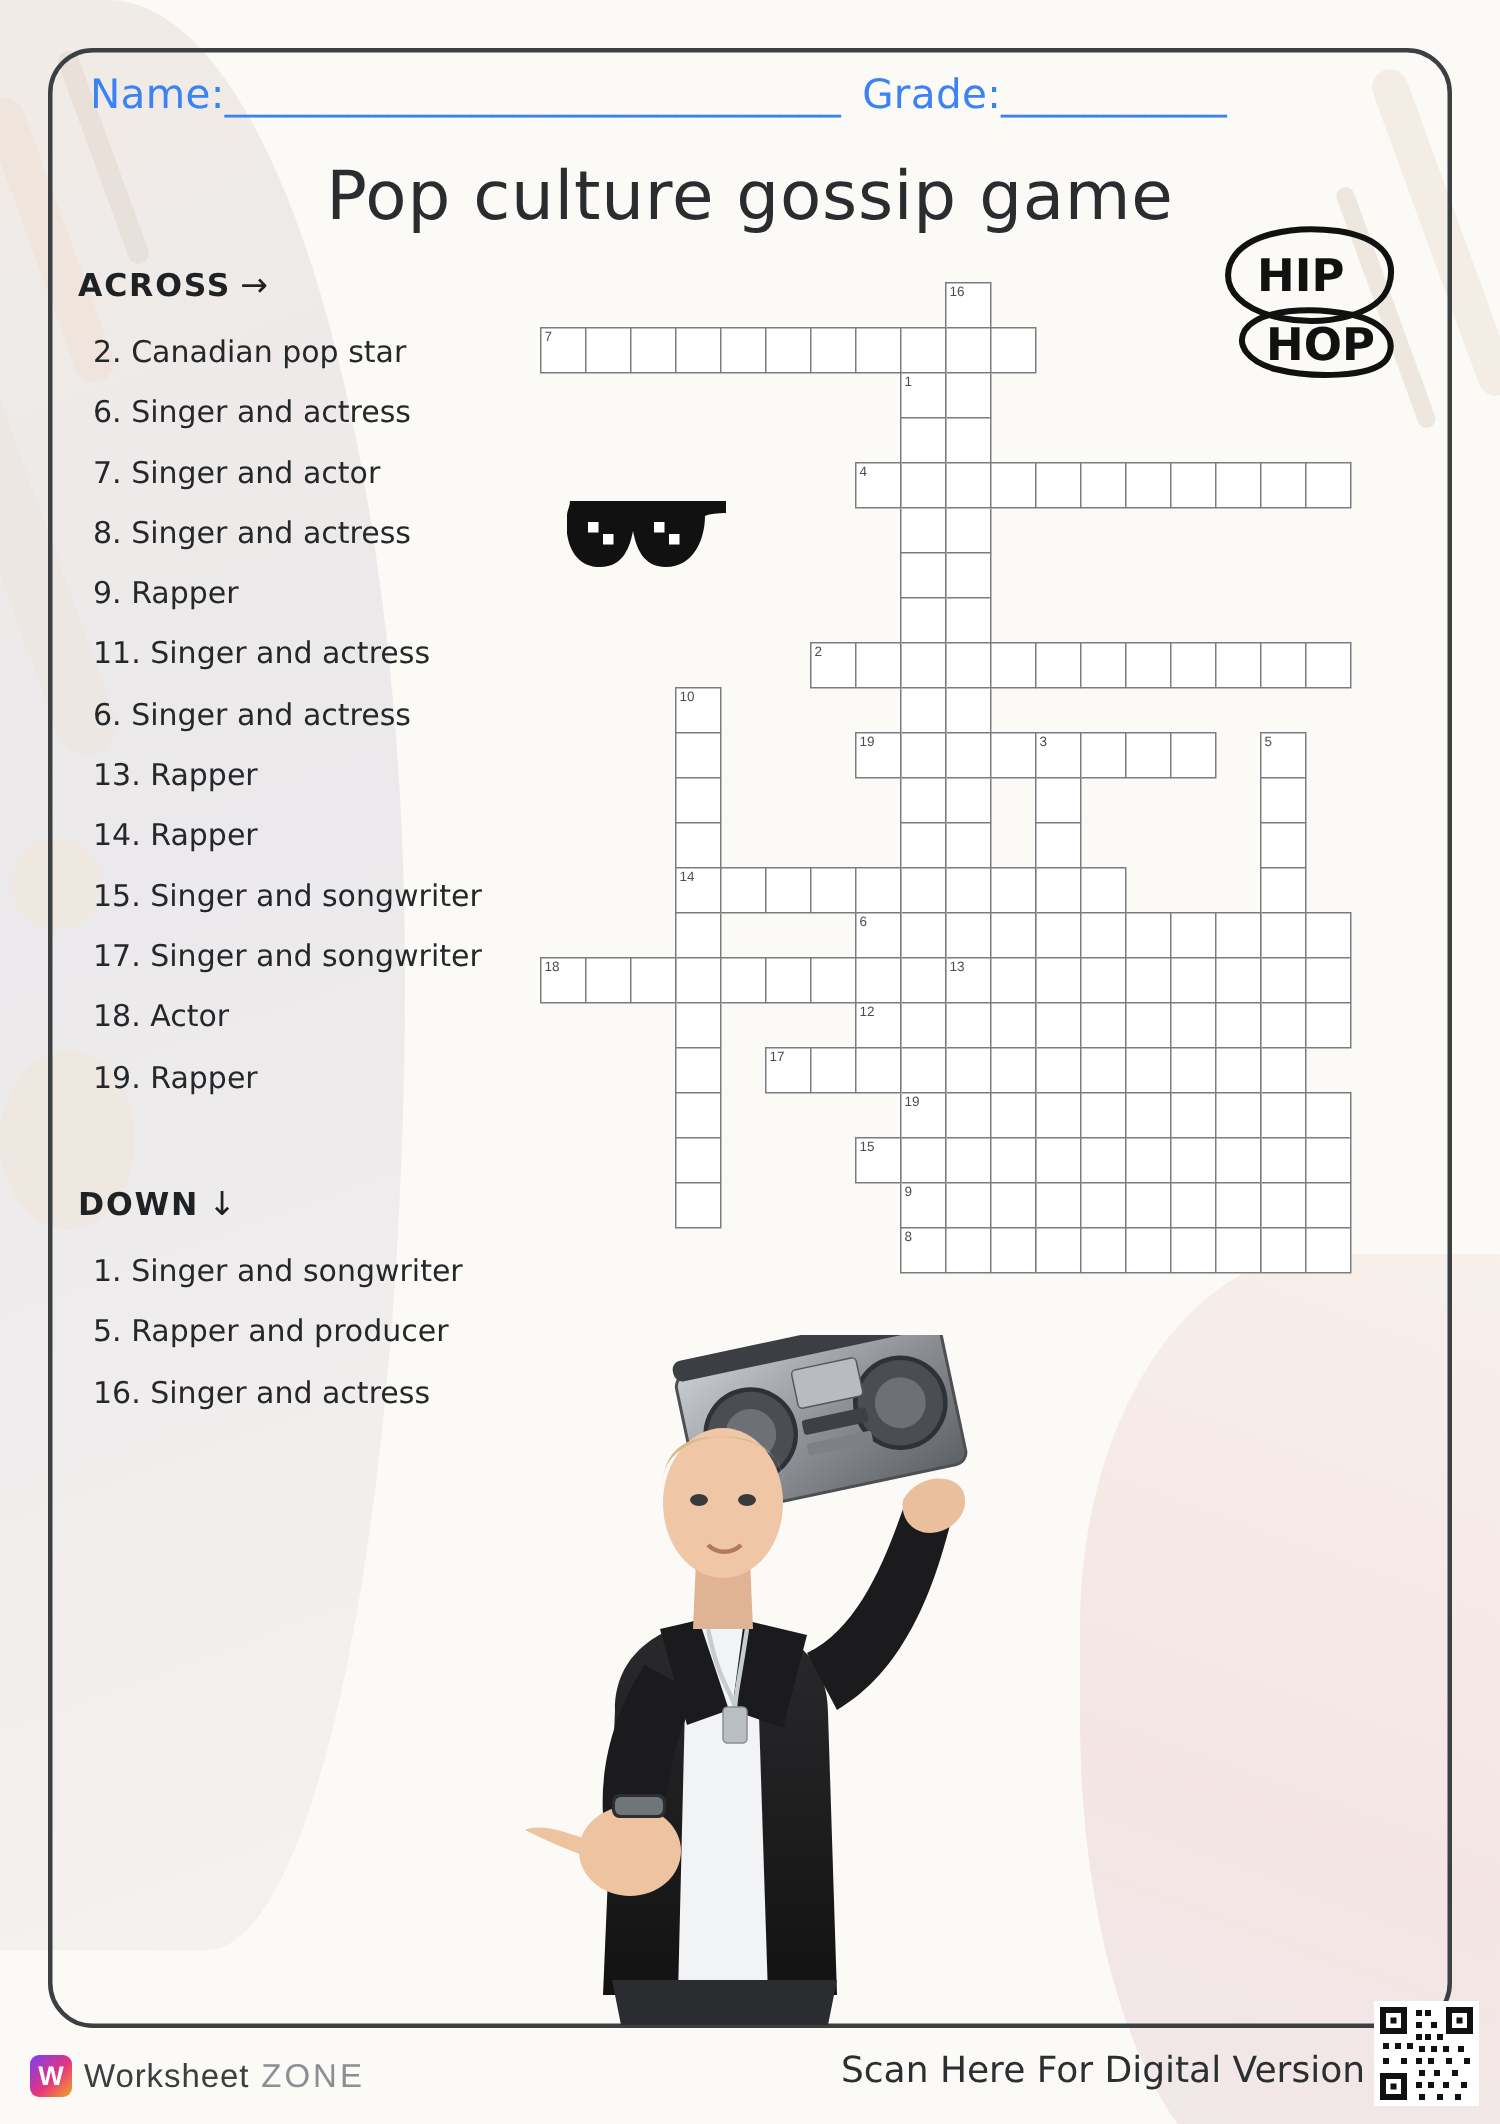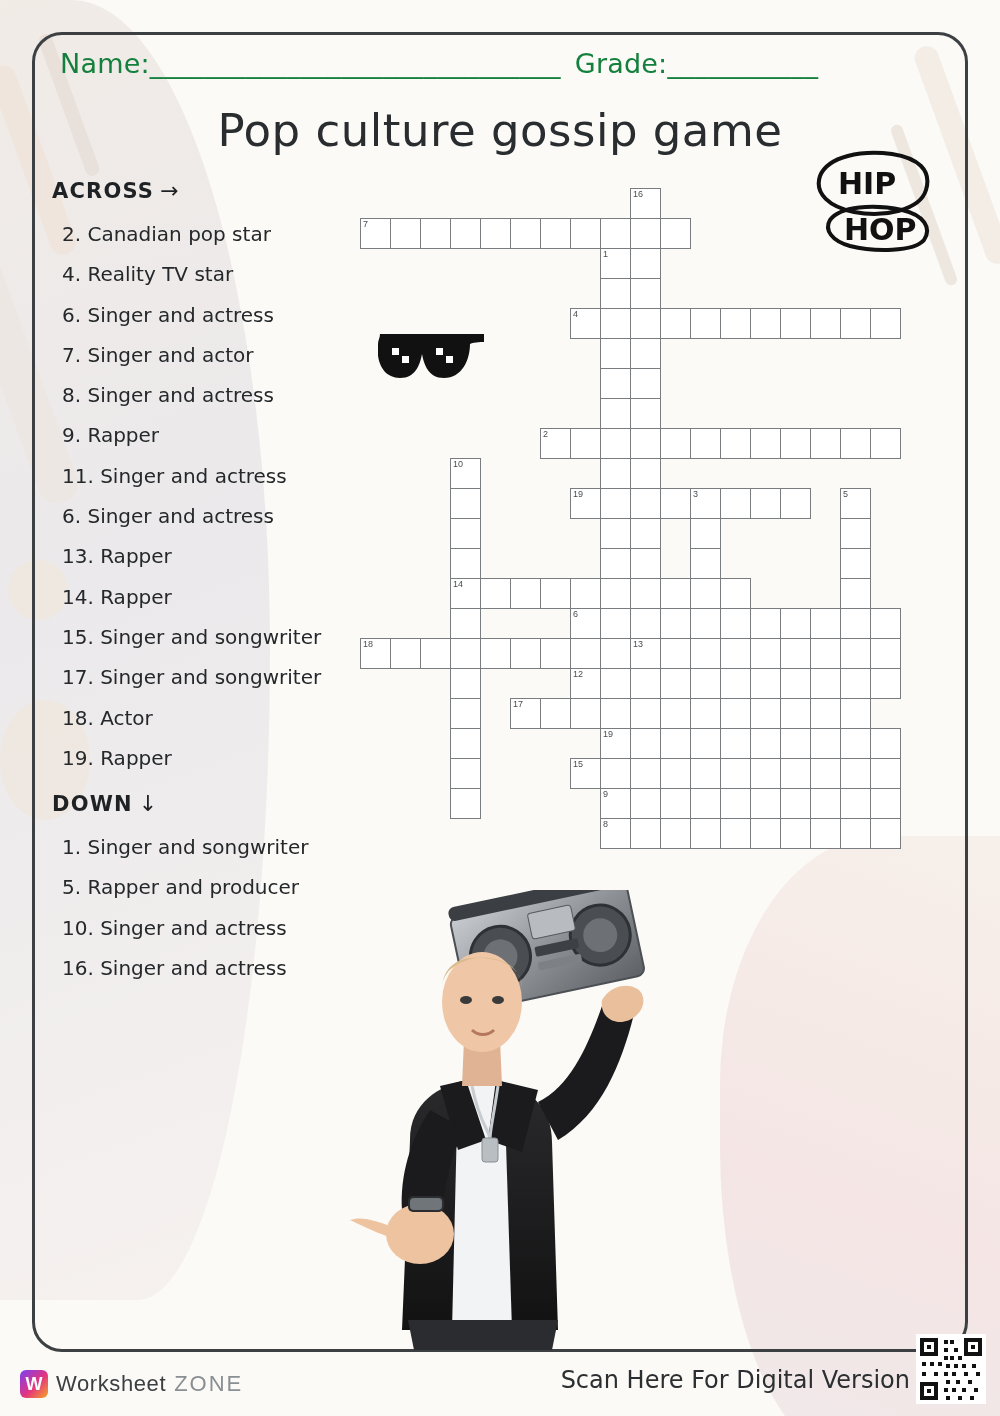--- a/index.html
+++ b/index.html
@@ -74,21 +74,21 @@
     overflow: hidden;
   }
 
   
   .name-row {
     position: absolute;
     left: 60px;
     top: 48px;
     width: 880px;
     font-size: 27px;
-    color: #15803d;
+    color: #3b82f6;
     letter-spacing: .2px;
     white-space: nowrap;
   }
   .name-row .gap { display: inline-block; width: 14px; }
 
   .title {
     position: absolute;
     left: 0;
     top: 104px;
     width: 1000px;
@@ -261,42 +261,40 @@
   <span>Name:</span><span>______________________________</span><span class="gap"></span><span>Grade:</span><span>___________</span>
 </div>
 
 <div class="title">Pop culture gossip game</div>
 
 <div class="clue-head" id="across-head">
   <span>ACROSS</span><span class="arrow">→</span>
 </div>
 <ul class="clue-list" id="across-list">
   <li>2. Canadian pop star</li>
-  <li>4. Reality TV star</li>
   <li>6. Singer and actress</li>
   <li>7. Singer and actor</li>
   <li>8. Singer and actress</li>
   <li>9. Rapper</li>
   <li>11. Singer and actress</li>
   <li>6. Singer and actress</li>
   <li>13. Rapper</li>
   <li>14. Rapper</li>
   <li>15. Singer and songwriter</li>
   <li>17. Singer and songwriter</li>
   <li>18. Actor</li>
   <li>19. Rapper</li>
 </ul>
 
 <div class="clue-head" id="down-head">
   <span>DOWN</span><span class="arrow">↓</span>
 </div>
 <ul class="clue-list" id="down-list">
   <li>1. Singer and songwriter</li>
   <li>5. Rapper and producer</li>
-  <li>10. Singer and actress</li>
   <li>16. Singer and actress</li>
 </ul>
 
 <div id="grid">
     <div class="cell" style="left: 270px; top: 0px;">
       <span class="num">16</span>
     </div>
     <div class="cell" style="left: 270px; top: 30px;"></div>
     <div class="cell" style="left: 270px; top: 60px;"></div>
     <div class="cell" style="left: 270px; top: 90px;"></div>

